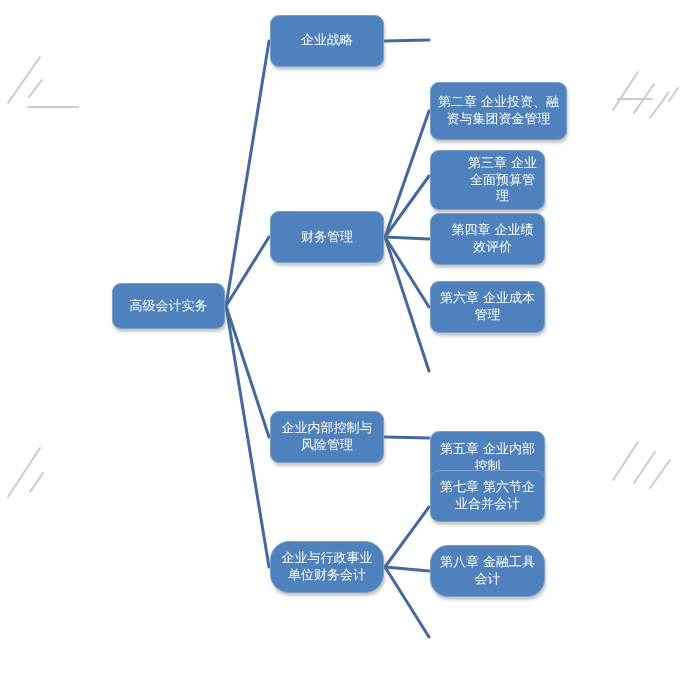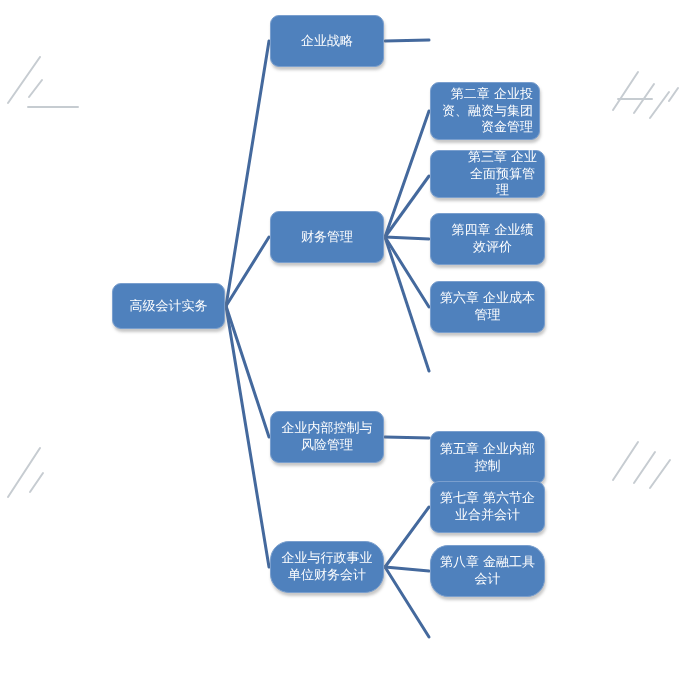--- a/index.html
+++ b/index.html
@@ -67,29 +67,29 @@
       <line x1="8" y1="497" x2="40" y2="448"></line>
       <line x1="30" y1="492" x2="43" y2="473"></line>
       <line x1="613" y1="480" x2="638" y2="442"></line>
       <line x1="634" y1="483" x2="655" y2="452"></line>
       <line x1="650" y1="488" x2="670" y2="460"></line>
     </g>
   </svg>
 
   <div class="node" style="left:112px;top:283px;width:113px;height:46px;">高级会计实务</div>
 
-  <div class="node" style="left:270px;top:15px;width:114px;height:52px;">企业战略</div>
+  <div class="node" style="left:270px;top:15px;width:114px;height:52px;font-family:Liberation Mono, monospace;">企业战略</div>
   <div class="node" style="left:270px;top:211px;width:114px;height:52px;">财务管理</div>
   <div class="node" style="left:270px;top:411px;width:114px;height:52px;">企业内部控制与风险管理</div>
   <div class="node" style="left:270px;top:541px;width:114px;height:52px;border-radius:19px;">企业与行政事业单位财务会计</div>
 
 
-  <div class="node" style="left:430px;top:82px;width:110px;height:58px;text-align:right;">第二章 企业投资、融资与集团资金管理</div>
-  <div class="node" style="left:430px;top:150px;width:115px;height:48px;padding-left:36px;">第三章 企业全面预算管理</div>
+  <div class="node" style="left:430px;top:82px;width:137px;height:58px;">第二章 企业投资、融资与集团资金管理</div>
+  <div class="node" style="left:430px;top:150px;width:115px;height:60px;padding-left:36px;">第三章 企业全面预算管理</div>
   <div class="node" style="left:430px;top:213px;width:115px;height:52px;padding-left:16px;">第四章 企业绩效评价</div>
   <div class="node" style="left:430px;top:281px;width:115px;height:52px;">第六章 企业成本管理</div>
 
   <div class="node" style="left:430px;top:411px;width:115px;height:53px;margin-top:20px;">第五章 企业内部控制</div>
 
-  <div class="node" style="left:430px;top:481px;width:115px;height:52px;">第七章 第六节企业合并会计</div>
+  <div class="node" style="left:430px;top:470px;width:115px;height:52px;">第七章 第六节企业合并会计</div>
   <div class="node" style="left:430px;top:545px;width:115px;height:52px;border-radius:18px;">第八章 金融工具会计</div>
 
 </div>
 
 </body></html>

